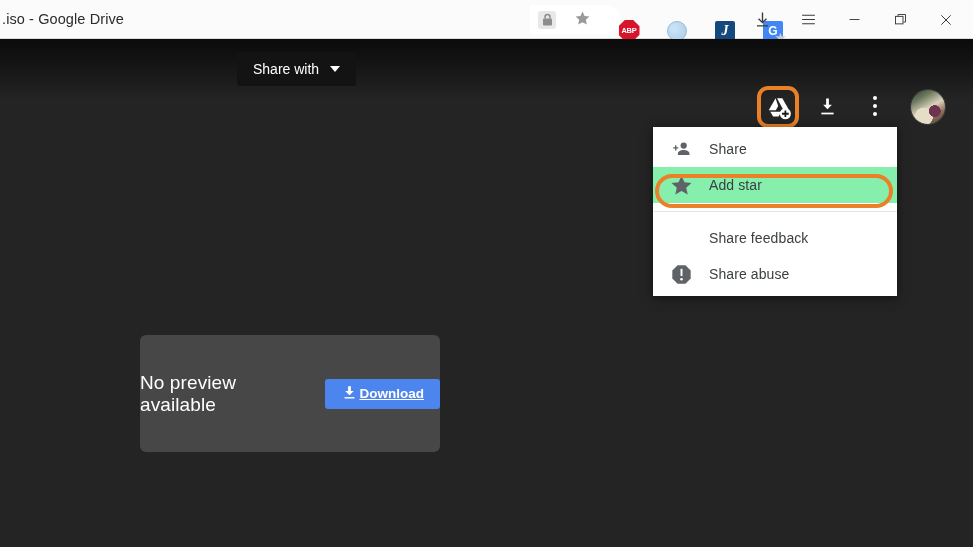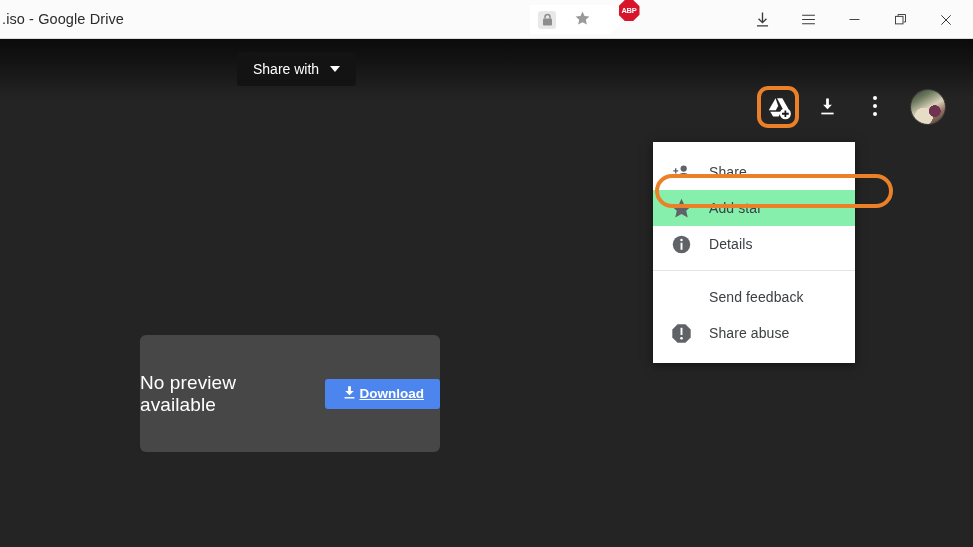--- a/index.html
+++ b/index.html
@@ -33,22 +33,22 @@
     display: flex; align-items: center;
     padding-left: 8px;
   }
   .lock-icon {
     width: 18px; height: 18px;
     display: inline-flex; align-items: center; justify-content: center;
     background: #e8e8e8; border-radius: 3px;
   }
   .star-bm { margin-left: 18px; color: #9a9a9a; font-size: 16px; line-height: 1; }
 
-  .ext-row { position: absolute; left: 618px; top: 0; height: 39px;
-             display: flex; align-items: center; gap: 26px; flex-direction: column; }
+  .ext-row { position: absolute; left: 618px; top: 11px; height: 39px;
+             display: flex; align-items: center; gap: 26px; }
   .ext-icon { width: 22px; height: 22px; display:flex; align-items:center; justify-content:center; }
   .abp {
     width: 21px; height: 21px; background: #d8142b;
     clip-path: polygon(30% 0,70% 0,100% 30%,100% 70%,70% 100%,30% 100%,0 70%,0 30%);
     color: #fff; font-size: 7.5px; font-weight: bold;
     display: flex; align-items: center; justify-content: center;
     letter-spacing: -0.2px;
   }
   .ext-blue-circle {
     width: 20px; height: 20px; border-radius: 50%;
@@ -140,25 +140,24 @@
     background:
       radial-gradient(circle at 70% 62%, #6e3350 0 18%, transparent 19%),
       radial-gradient(circle at 38% 78%, #e5ddc6 0 26%, transparent 27%),
       linear-gradient(150deg, #2e3b2d 0%, #6e7a5e 26%, #d9d2bb 52%, #8f6b58 74%, #3c3b36 100%);
     border: 1px solid #3a3a3a;
   }
 
   
   .menu {
     position: absolute; left: 653px; top: 88px;
-    width: 202px;
+    width: 244px;
     background: #ffffff;
     box-shadow: 0 2px 10px rgba(0,0,0,.5);
-    padding: 12px 0;
-    margin-top: 15px;
+    padding: 4px 0;
   }
   .menu-item {
     height: 36px;
     display: flex; align-items: center;
     padding-left: 0;
     font-size: 14px;
     color: #3c4043;
     position: relative;
   }
   .menu-item.hovered { background: #86efac; }
@@ -316,36 +315,26 @@
 
     <div class="menu-item hovered">
       <span class="mi-icon">
         <svg width="23" height="23" viewBox="0 0 24 24" fill="#5f6368">
           <path d="M12 1.8l3.1 6.7 7.3.8-5.5 5 1.6 7.2L12 17.8 5.5 21.5l1.6-7.2-5.5-5 7.3-.8z"></path>
         </svg>
       </span>
       <span class="mi-label">Add star</span>
     </div>
 
-    <div class="menu-item">
-      <span class="mi-icon">
-        <svg width="21" height="21" viewBox="0 0 24 24">
-          <circle cx="12" cy="12" r="10" fill="#5f6368"></circle>
-          <rect x="10.9" y="10" width="2.2" height="8" fill="#ffffff"></rect>
-          <circle cx="12" cy="6.9" r="1.4" fill="#ffffff"></circle>
-        </svg>
-      </span>
-      <span class="mi-label">Details</span>
-    </div>
 
     <div class="menu-sep"></div>
 
     <div class="menu-item">
       <span class="mi-icon"></span>
-      <span class="mi-label">Send feedback</span>
+      <span class="mi-label">Share feedback</span>
     </div>
 
     <div class="menu-item">
       <span class="mi-icon">
         <svg width="21" height="21" viewBox="0 0 24 24">
           <path d="M7.5 1.5h9L22.5 7.5v9L16.5 22.5h-9L1.5 16.5v-9z" fill="#5f6368"></path>
           <rect x="10.9" y="5.5" width="2.2" height="8.2" fill="#ffffff"></rect>
           <circle cx="12" cy="17.4" r="1.5" fill="#ffffff"></circle>
         </svg>
       </span>

